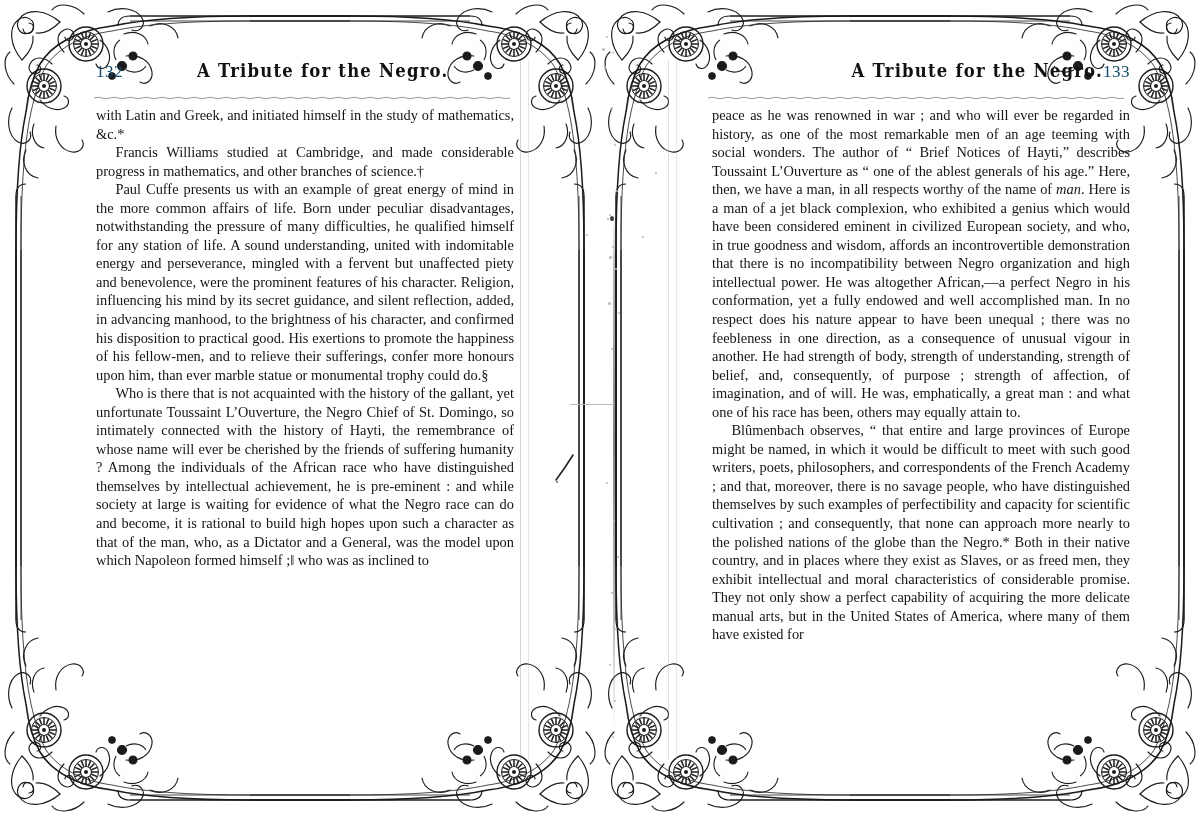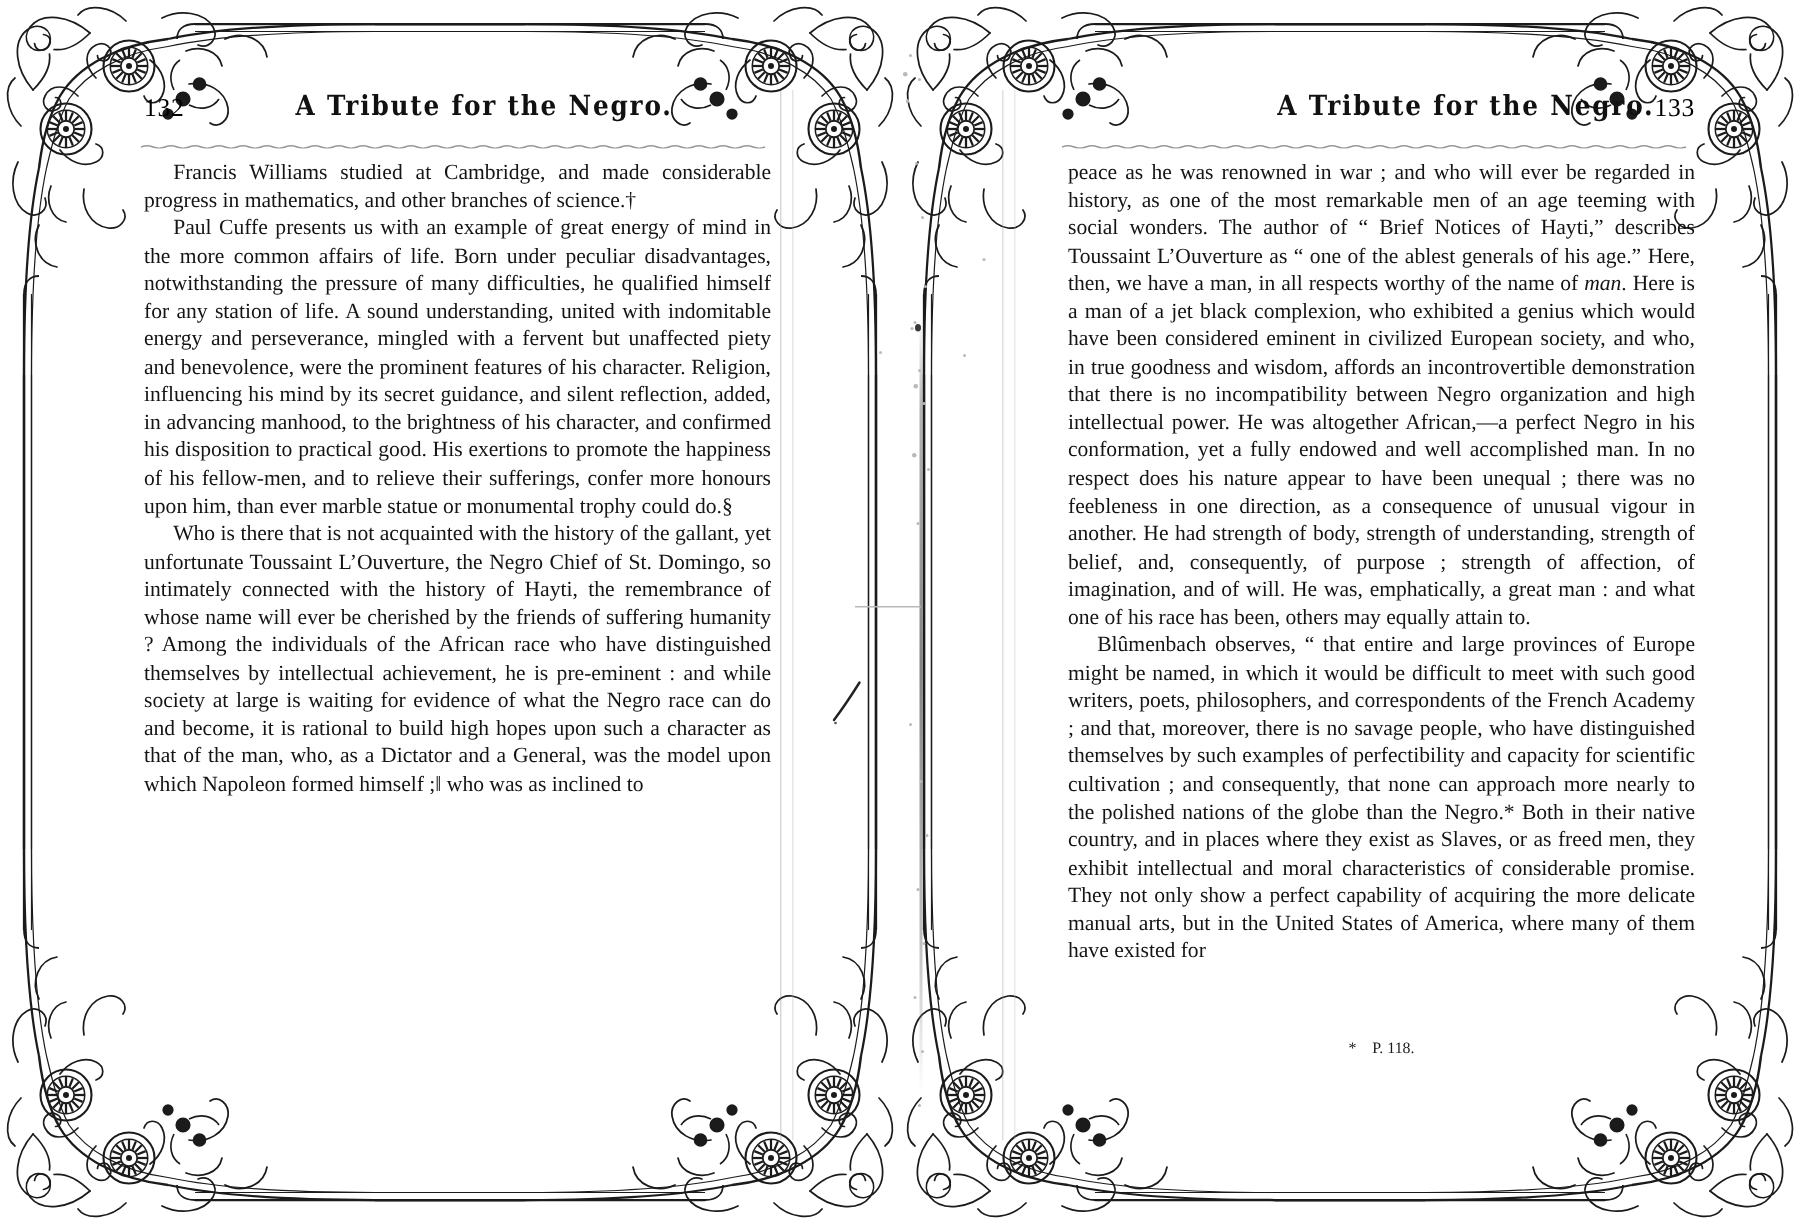--- a/index.html
+++ b/index.html
@@ -19,21 +19,21 @@
   .frame svg{display:block;}
 
   
   .head{
     position:absolute;
     display:flex;align-items:baseline;
     height:26px;
   }
   .folio{
     font-family:"Liberation Serif", serif;
-    font-size:17px;letter-spacing:.5px;color:#000000;
+    font-size:17px;letter-spacing:.5px;color:#0c4a6e;
   }
   .runhead{
     font-family:"DejaVu Serif", serif;
     font-size:16.5px;
     font-weight:700;
     letter-spacing:1.2px;
     color:#111;
     white-space:nowrap;
     transform:scaleY(1.12);
     transform-origin:center bottom;
@@ -223,20 +223,21 @@
     <div class="headrule" style="left:94px;top:96px;width:420px;">
       <svg width="420" height="4" viewBox="0 0 420 4" preserveAspectRatio="none">
         <path d="M0 2 q4 -1.6 8 0 t8 0 t8 0 t8 0 t8 0 t8 0 t8 0 t8 0 t8 0 t8 0 t8 0 t8 0
                  t8 0 t8 0 t8 0 t8 0 t8 0 t8 0 t8 0 t8 0 t8 0 t8 0 t8 0 t8 0 t8 0 t8 0
                  t8 0 t8 0 t8 0 t8 0 t8 0 t8 0 t8 0 t8 0 t8 0 t8 0 t8 0 t8 0 t8 0 t8 0
                  t8 0 t8 0 t8 0 t8 0 t8 0 t8 0 t8 0 t8 0 t8 0 t8 0 t8 0 t8 0" fill="none" stroke="#444" stroke-width="1"></path>
       </svg>
     </div>
 
     <div class="col" style="left:96px;top:106px;width:418px;">
+      <p>with Latin and Greek, and initiated himself in the study of mathematics, &amp;c.*</p>
       <p class="ind">Francis Williams studied at Cambridge, and made considerable progress in mathematics, and other branches of science.†</p>
       <p class="ind">Paul Cuffe presents us with an example of great energy of mind in the more common affairs of life.  Born under peculiar disadvantages, notwithstanding the pressure of many difficulties, he qualified himself for any station of life.  A sound understanding, united with indomitable energy and perseverance, mingled with a fervent but unaffected piety and benevolence, were the prominent features of his character.  Religion, influencing his mind by its secret guidance, and silent reflection, added, in advancing manhood, to the brightness of his character, and confirmed his disposition to practical good.  His exertions to promote the happiness of his fellow-men, and to relieve their sufferings, confer more honours upon him, than ever marble statue or monumental trophy could do.§</p>
       <p class="ind">Who is there that is not acquainted with the history of the gallant, yet unfortunate Toussaint L’Ouverture, the Negro Chief of St. Domingo, so intimately connected with the history of Hayti, the remembrance of whose name will ever be cherished by the friends of suffering humanity ? Among the individuals of the African race who have distinguished themselves by intellectual achievement, he is pre-eminent : and while society at large is waiting for evidence of what the Negro race can do and become, it is rational to build high hopes upon such a character as that of the man, who, as a Dictator and a General, was the model upon which Napoleon formed himself ;‖ who was as inclined to</p>
     </div>
 
     <div class="notes" style="left:96px;top:678px;width:420px;">
     </div>
   </div>
 
   <div class="page" id="page-right">
@@ -282,27 +283,20 @@
       </svg>
     </div>
 
     <div class="col" style="left:112px;top:106px;width:418px;">
       <p>
         <span>peace as he was renowned in war ;  and who will ever be regarded in history, as one of the most remarkable men of an age teeming with social wonders.  The author of “ Brief Notices of Hayti,” describes Toussaint L’Ouverture as “ one of the ablest generals of his age.”  Here, then, we have a man, in all respects worthy of the name of </span><span class="it">man</span><span>. Here is a man of a jet black complexion, who exhibited a genius which would have been considered eminent in civilized European society, and who, in true goodness and wisdom, affords an incontrovertible demonstration that there is no incompatibility between Negro organization and high intellectual power.  He was altogether African,—a perfect Negro in his conformation, yet a fully endowed and well accomplished man.  In no respect does his nature appear to have been unequal ; there was no feebleness in one direction, as a consequence of unusual vigour in another.  He had strength of body, strength of understanding, strength of belief, and, consequently, of purpose ; strength of affection, of imagination, and of will.  He was, emphatically, a great man : and what one of his race has been, others may equally attain to.</span>
       </p>
       <p class="ind">Blûmenbach observes, “ that entire and large provinces of Europe might be named, in which it would be difficult to meet with such good writers, poets, philosophers, and correspondents of the French Academy ; and that, moreover, there is no savage people, who have distinguished themselves by such examples of perfectibility and capacity for scientific cultivation ; and consequently, that none can approach more nearly to the polished nations of the globe than the Negro.*  Both in their native country, and in places where they exist as Slaves, or as freed men, they exhibit intellectual and moral characteristics of considerable promise.   They not only show a perfect capability of acquiring the more delicate manual arts, but in the United States of America, where many of them have existed for</p>
     </div>
 
-    <div class="notes center" style="left:112px;top:693px;width:418px;">
-      <span class="nl">
-        <span>*</span>
-        <span>&nbsp;&nbsp;</span>
-        <span>P. 118.</span>
-      </span>
-    </div>
   </div>
 </div>
 
 <div class="gutter-line" style="left:613px;top:210px;width:1.6px;height:520px;"></div>
 <div class="penmark" style="left:552px;top:452px;width:26px;height:32px;">
   <svg width="26" height="32" viewBox="0 0 26 32">
     <path d="M21 3 C 16 11, 10 20, 4 28" fill="none" stroke="#222" stroke-width="1.6" stroke-linecap="round"></path>
     <circle cx="5" cy="30" r="0.9" fill="#555"></circle>
   </svg>
 </div>

